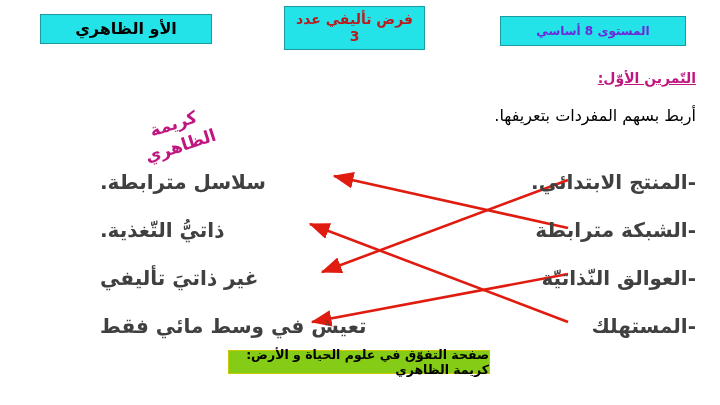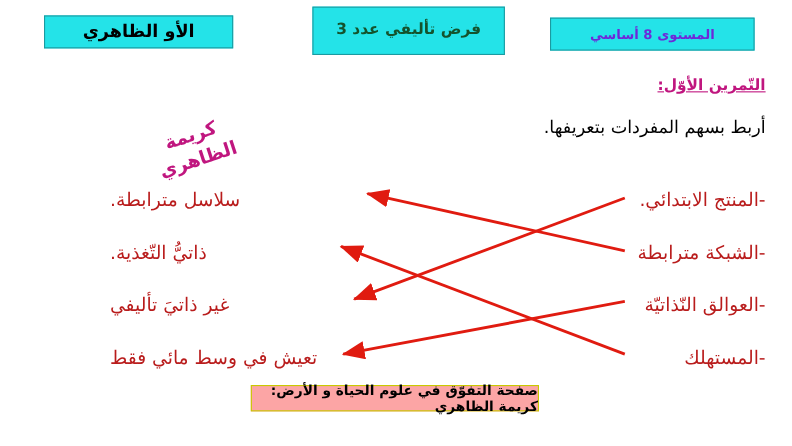--- a/index.html
+++ b/index.html
@@ -38,24 +38,24 @@
     width: 172px;
     height: 30px;
     font-size: 16px;
     display: flex;
     align-items: center;
     justify-content: center;
   }
   #hdr-title {
     left: 284px;
     top: 6px;
-    width: 175px;
+    width: 141px;
     height: 44px;
     font-size: 14px;
-    color: #14532d;
+    color: #b91c1c;
     display: flex;
     align-items: center;
     justify-content: center;
   }
   #hdr-level {
     left: 500px;
     top: 16px;
     width: 186px;
     height: 30px;
     font-size: 12px;
@@ -103,23 +103,23 @@
 
   
   .col {
     position: absolute;
     direction: rtl;
   }
   #right-col { right: 24px; top: 158px; width: 180px; text-align: right; }
   #left-col  { left: 100px; top: 158px; width: 220px; text-align: left; }
 
   .item {
-    font-size: 17px;
-    font-weight: normal;
-    color: #b91c1c;
+    font-size: 20px;
+    font-weight: bold;
+    color: #404040;
     height: 48px;
     display: flex;
     align-items: center;
     white-space: nowrap;
   }
   #right-col .item { justify-content: flex-start; }
   #left-col .item  { justify-content: flex-end; }
 
   
   #arrows {
@@ -131,21 +131,21 @@
     pointer-events: none;
   }
 
   
   #footer-box {
     position: absolute;
     left: 228px;
     top: 350px;
     width: 262px;
     height: 24px;
-    background: #fca5a5;
+    background: #84cc16;
     border: 1px solid #c8c800;
     color: #000;
     font-size: 12.5px;
     font-weight: bold;
     display: flex;
     align-items: center;
     justify-content: center;
     direction: rtl;
     box-sizing: border-box;
   }

